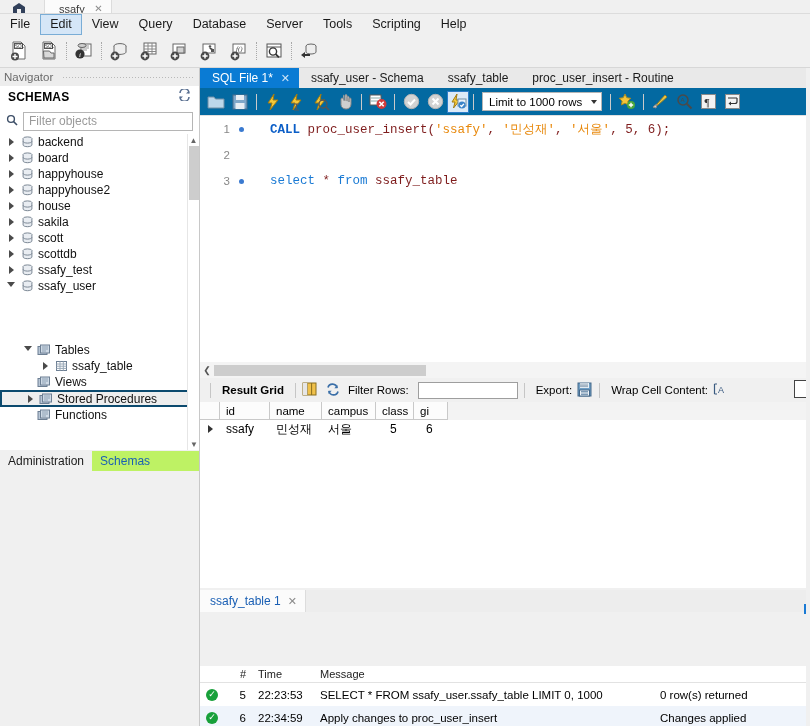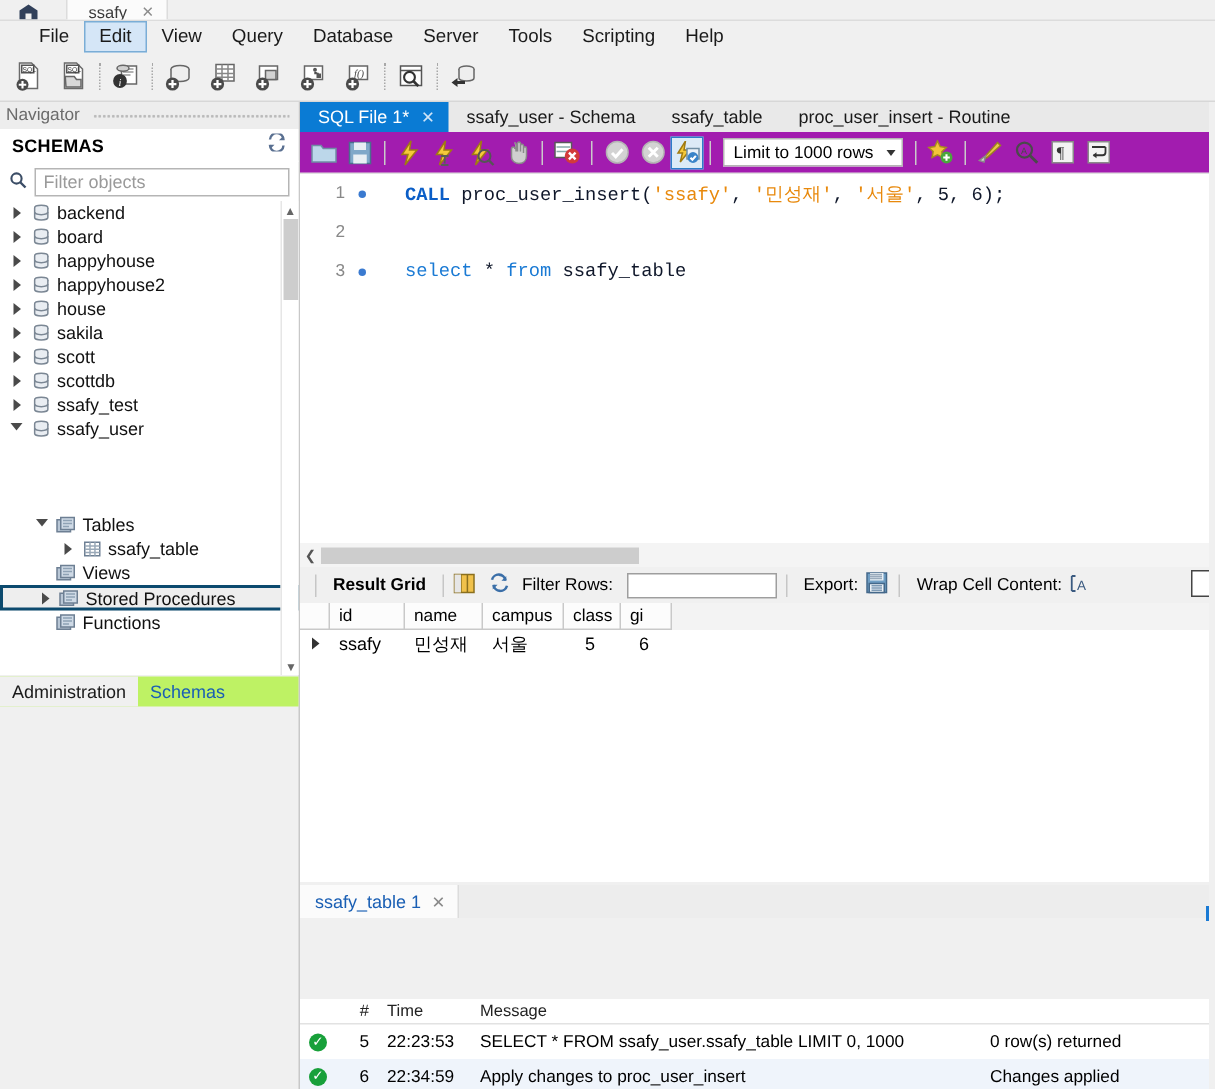--- a/index.html
+++ b/index.html
@@ -34,21 +34,21 @@
   .conn-tab .x {
     position: absolute; right: 8px; bottom: 0px; font-size: 10px; color: #8c8c8c; line-height: 10px;
   }
   .conn-accent {
     position: absolute; left: 92px; top: 13px; width: 56px; height: 2px; background: #3a8ddb;
   }
 
   
   .menubar {
     height: 20px; background: #f0f0f0; display: flex; align-items: center;
-    padding-left: 16px; font-size: 12.5px; color: #1a1a1a;
+    padding-left: 0; font-size: 12.5px; color: #1a1a1a;
   }
   .menubar .mi {
     padding: 2px 9px; line-height: 15px; border: 1px solid transparent; cursor: default;
   }
   .menubar .mi.active {
     background: #d5e6f7; border: 1px solid #7aadd6;
   }
 
   
   .maintoolbar {
@@ -127,21 +127,21 @@
 
   
   .rightpane { position: absolute; left: 200px; top: 0; width: 610px; height: 658px; background: #f0f0f0; }
 
   .editor-tabs { height: 20px; background: #e9e9e9; display: flex; align-items: stretch; font-size: 12px; }
   .etab { display: flex; align-items: center; padding: 0 12px; color: #1a1a1a; position: relative; }
   .etab.active { background: #0a7bd4; color: #fff; padding-right: 26px; }
   .etab.active .x { position: absolute; right: 9px; top: 4px; font-size: 11px; color: #cfe4f7; }
 
   .etoolbar {
-    height: 28px; background: #a21caf; display: flex; align-items: center; padding-left: 4px; gap: 0px;
+    height: 28px; background: #0369a1; display: flex; align-items: center; padding-left: 4px; gap: 0px;
     border-bottom: 1px solid #e0e0e0;
   }
   .eb { width: 24px; height: 24px; display: flex; align-items: center; justify-content: center; }
   .eb.boxed { border: 1px solid #2e7dc9; background: #dceaf7; width: 22px; height: 22px; }
   .esep { width: 1px; height: 16px; border-left: 1px solid #cacaca; margin: 0 4px; }
   .limitsel {
     width: 120px; height: 19px; background: #fff; border: 1px solid #b5b5b5;
     display: flex; align-items: center; justify-content: space-between;
     padding: 0 4px 0 6px; font-size: 11.5px; margin: 0 4px;
   }
@@ -152,21 +152,21 @@
     font-family: "Liberation Mono", monospace; font-size: 12.5px;
   }
   .sqlline { height: 26px; display: flex; align-items: center; }
   .gutter { width: 34px; text-align: right; padding-right: 4px; color: #888; font-size: 11.5px; font-family: "Liberation Sans", sans-serif; }
   .bullet { width: 14px; display:flex;align-items:center;justify-content:center; }
   .bullet i { width: 5px; height: 5px; background: #3a7ad0; border-radius: 50%; display: block; }
   .code { padding-left: 22px; white-space: pre; }
   .kw { color: #0b5ec7; font-weight: bold; }
   .kw2 { color: #1a7ad4; }
   .str { color: #e8890c; }
-  .pl { color: #0f172a; }
+  .pl { color: #7f1d1d; }
 
   .hscroll { position: absolute; left: 0; top: 294px; width: 610px; height: 16px; background: #f4f4f4; display: flex; align-items: center; }
   .hscroll .larr { width: 14px; text-align: center; font-size: 9px; color: #555; }
   .hscroll .thumb { width: 212px; height: 11px; background: #cdcdcd; }
 
   .gridbar { position: absolute; left: 0; top: 310px; width: 610px; height: 24px; background: #f0f0f0; display: flex; align-items: center; padding-left: 4px; font-size: 11.5px; }
   .gridbar .lbl { margin: 0 5px; }
   .gridbar .bold { font-weight: bold; }
   .filter-rows-input { width: 100px; height: 17px; background: #fff; border: 1px solid #9e9e9e; margin-left: 4px; }
   .gb-sep { width: 1px; height: 15px; border-left: 1px solid #c6c6c6; margin: 0 6px; }

